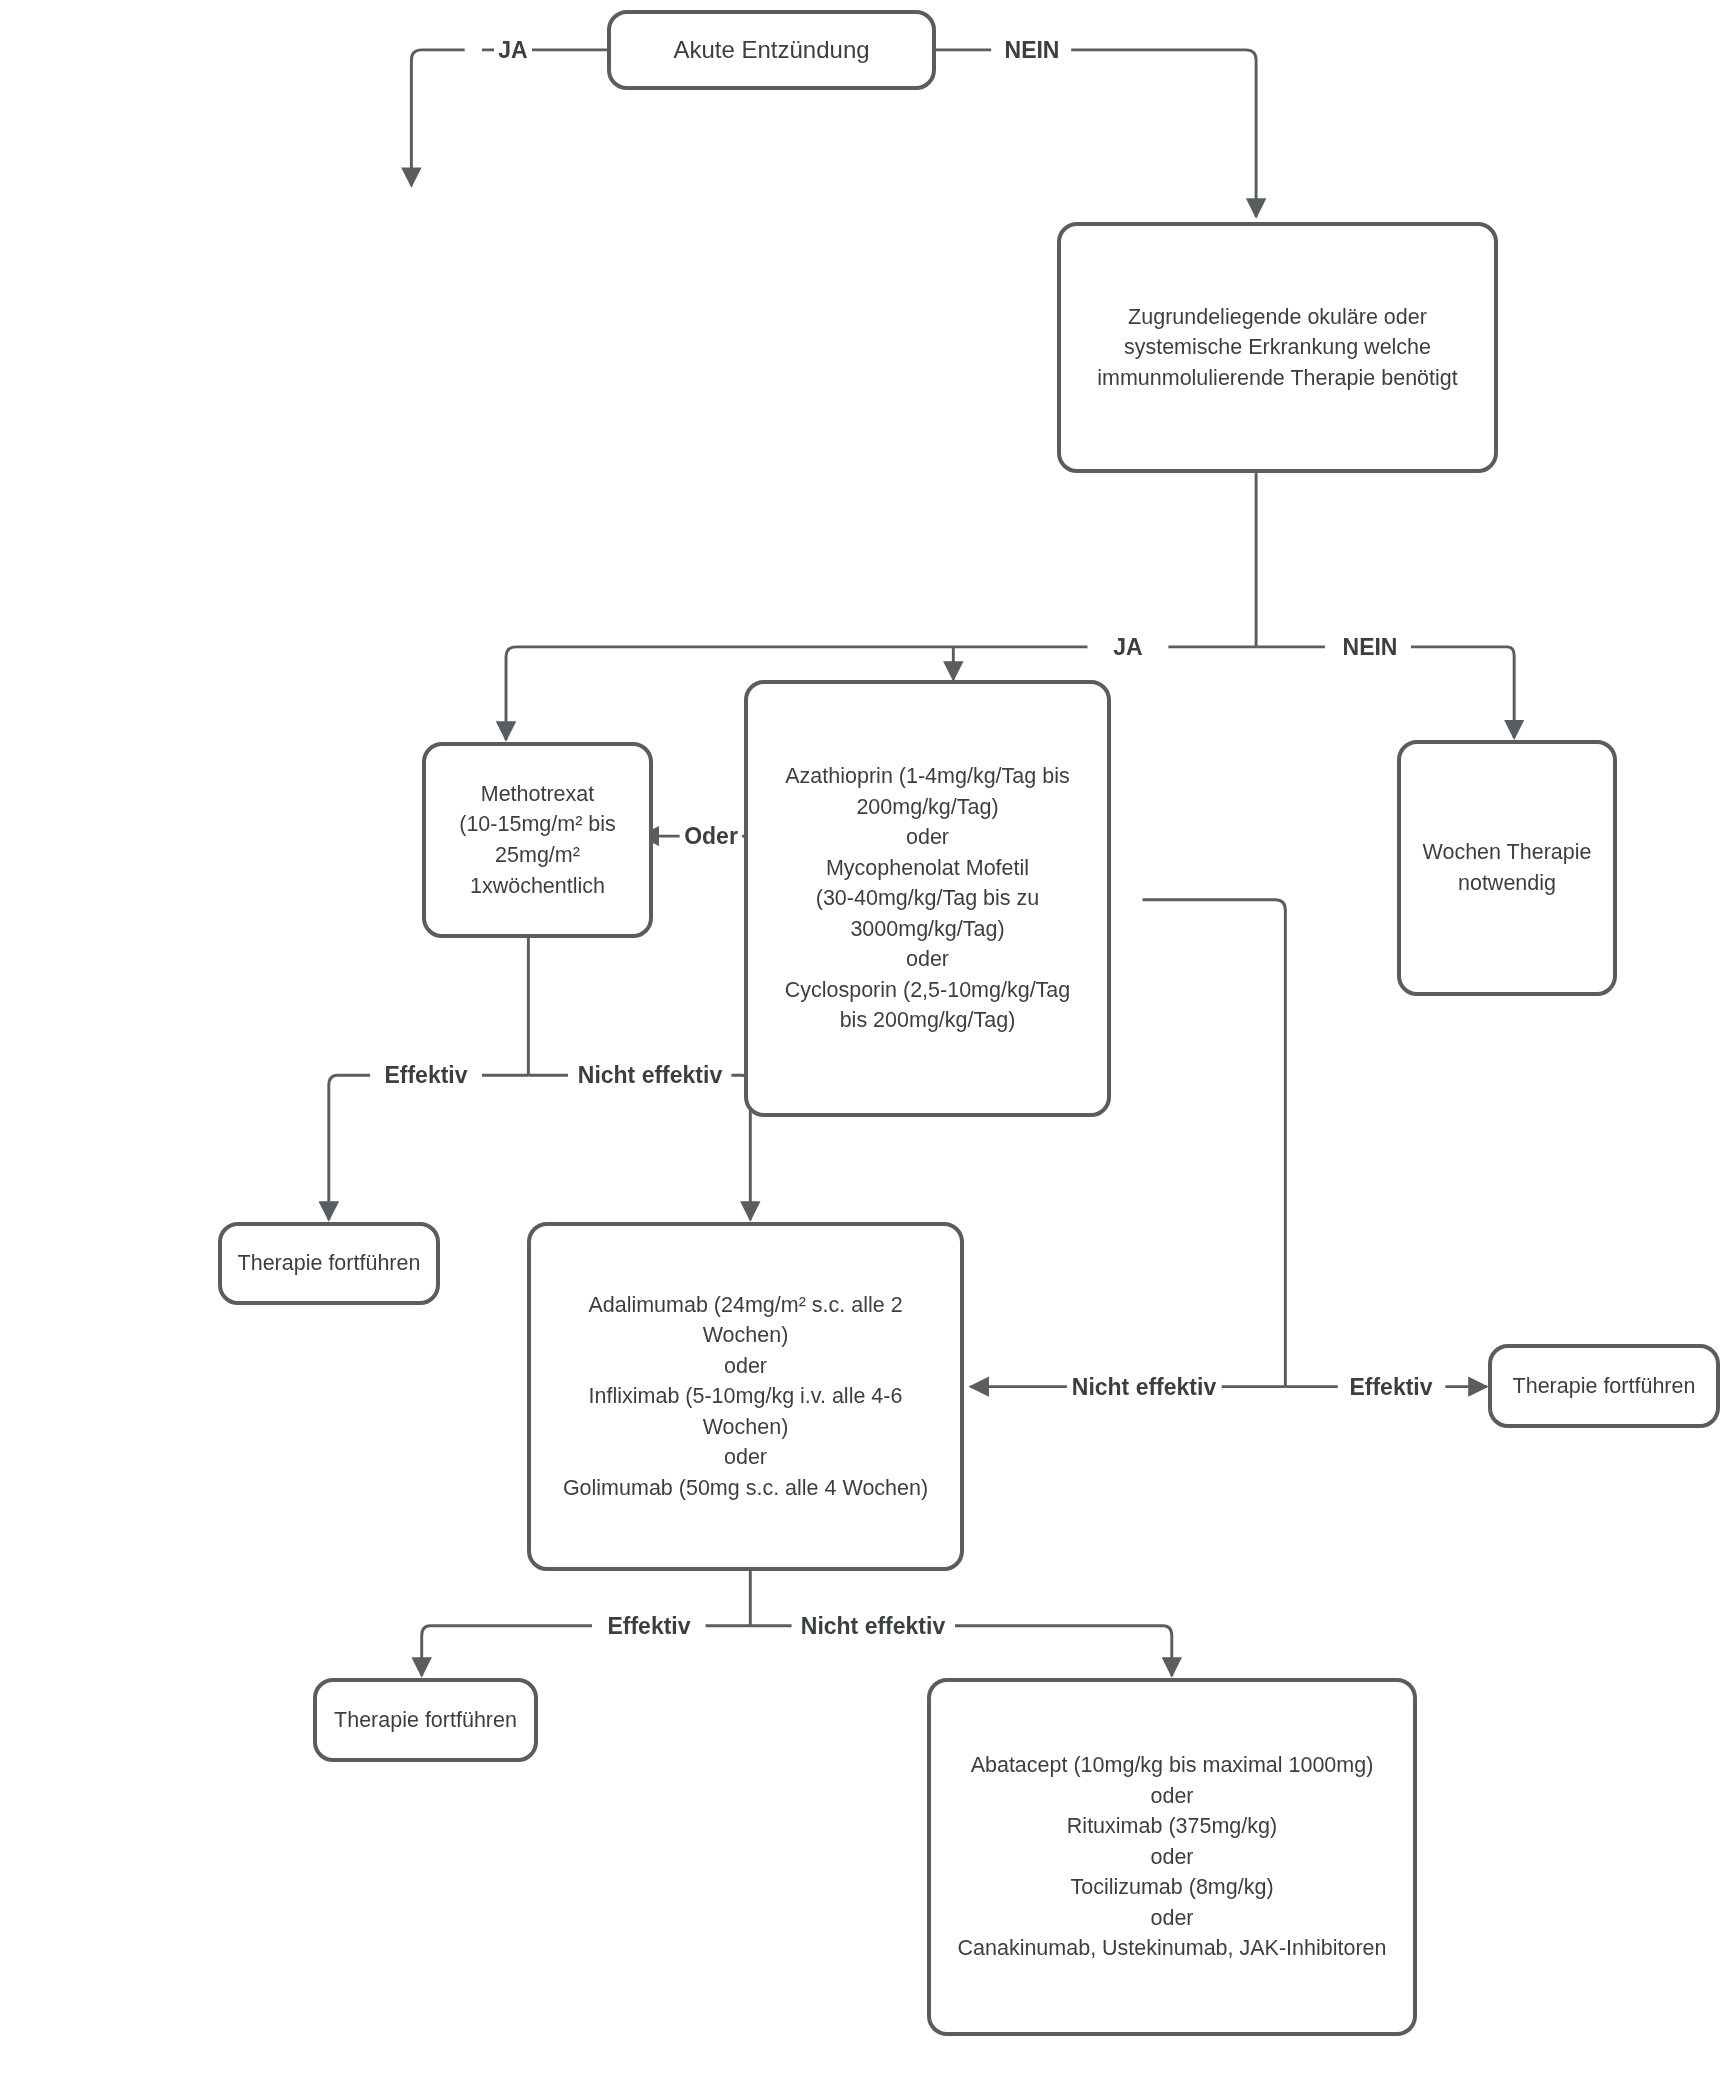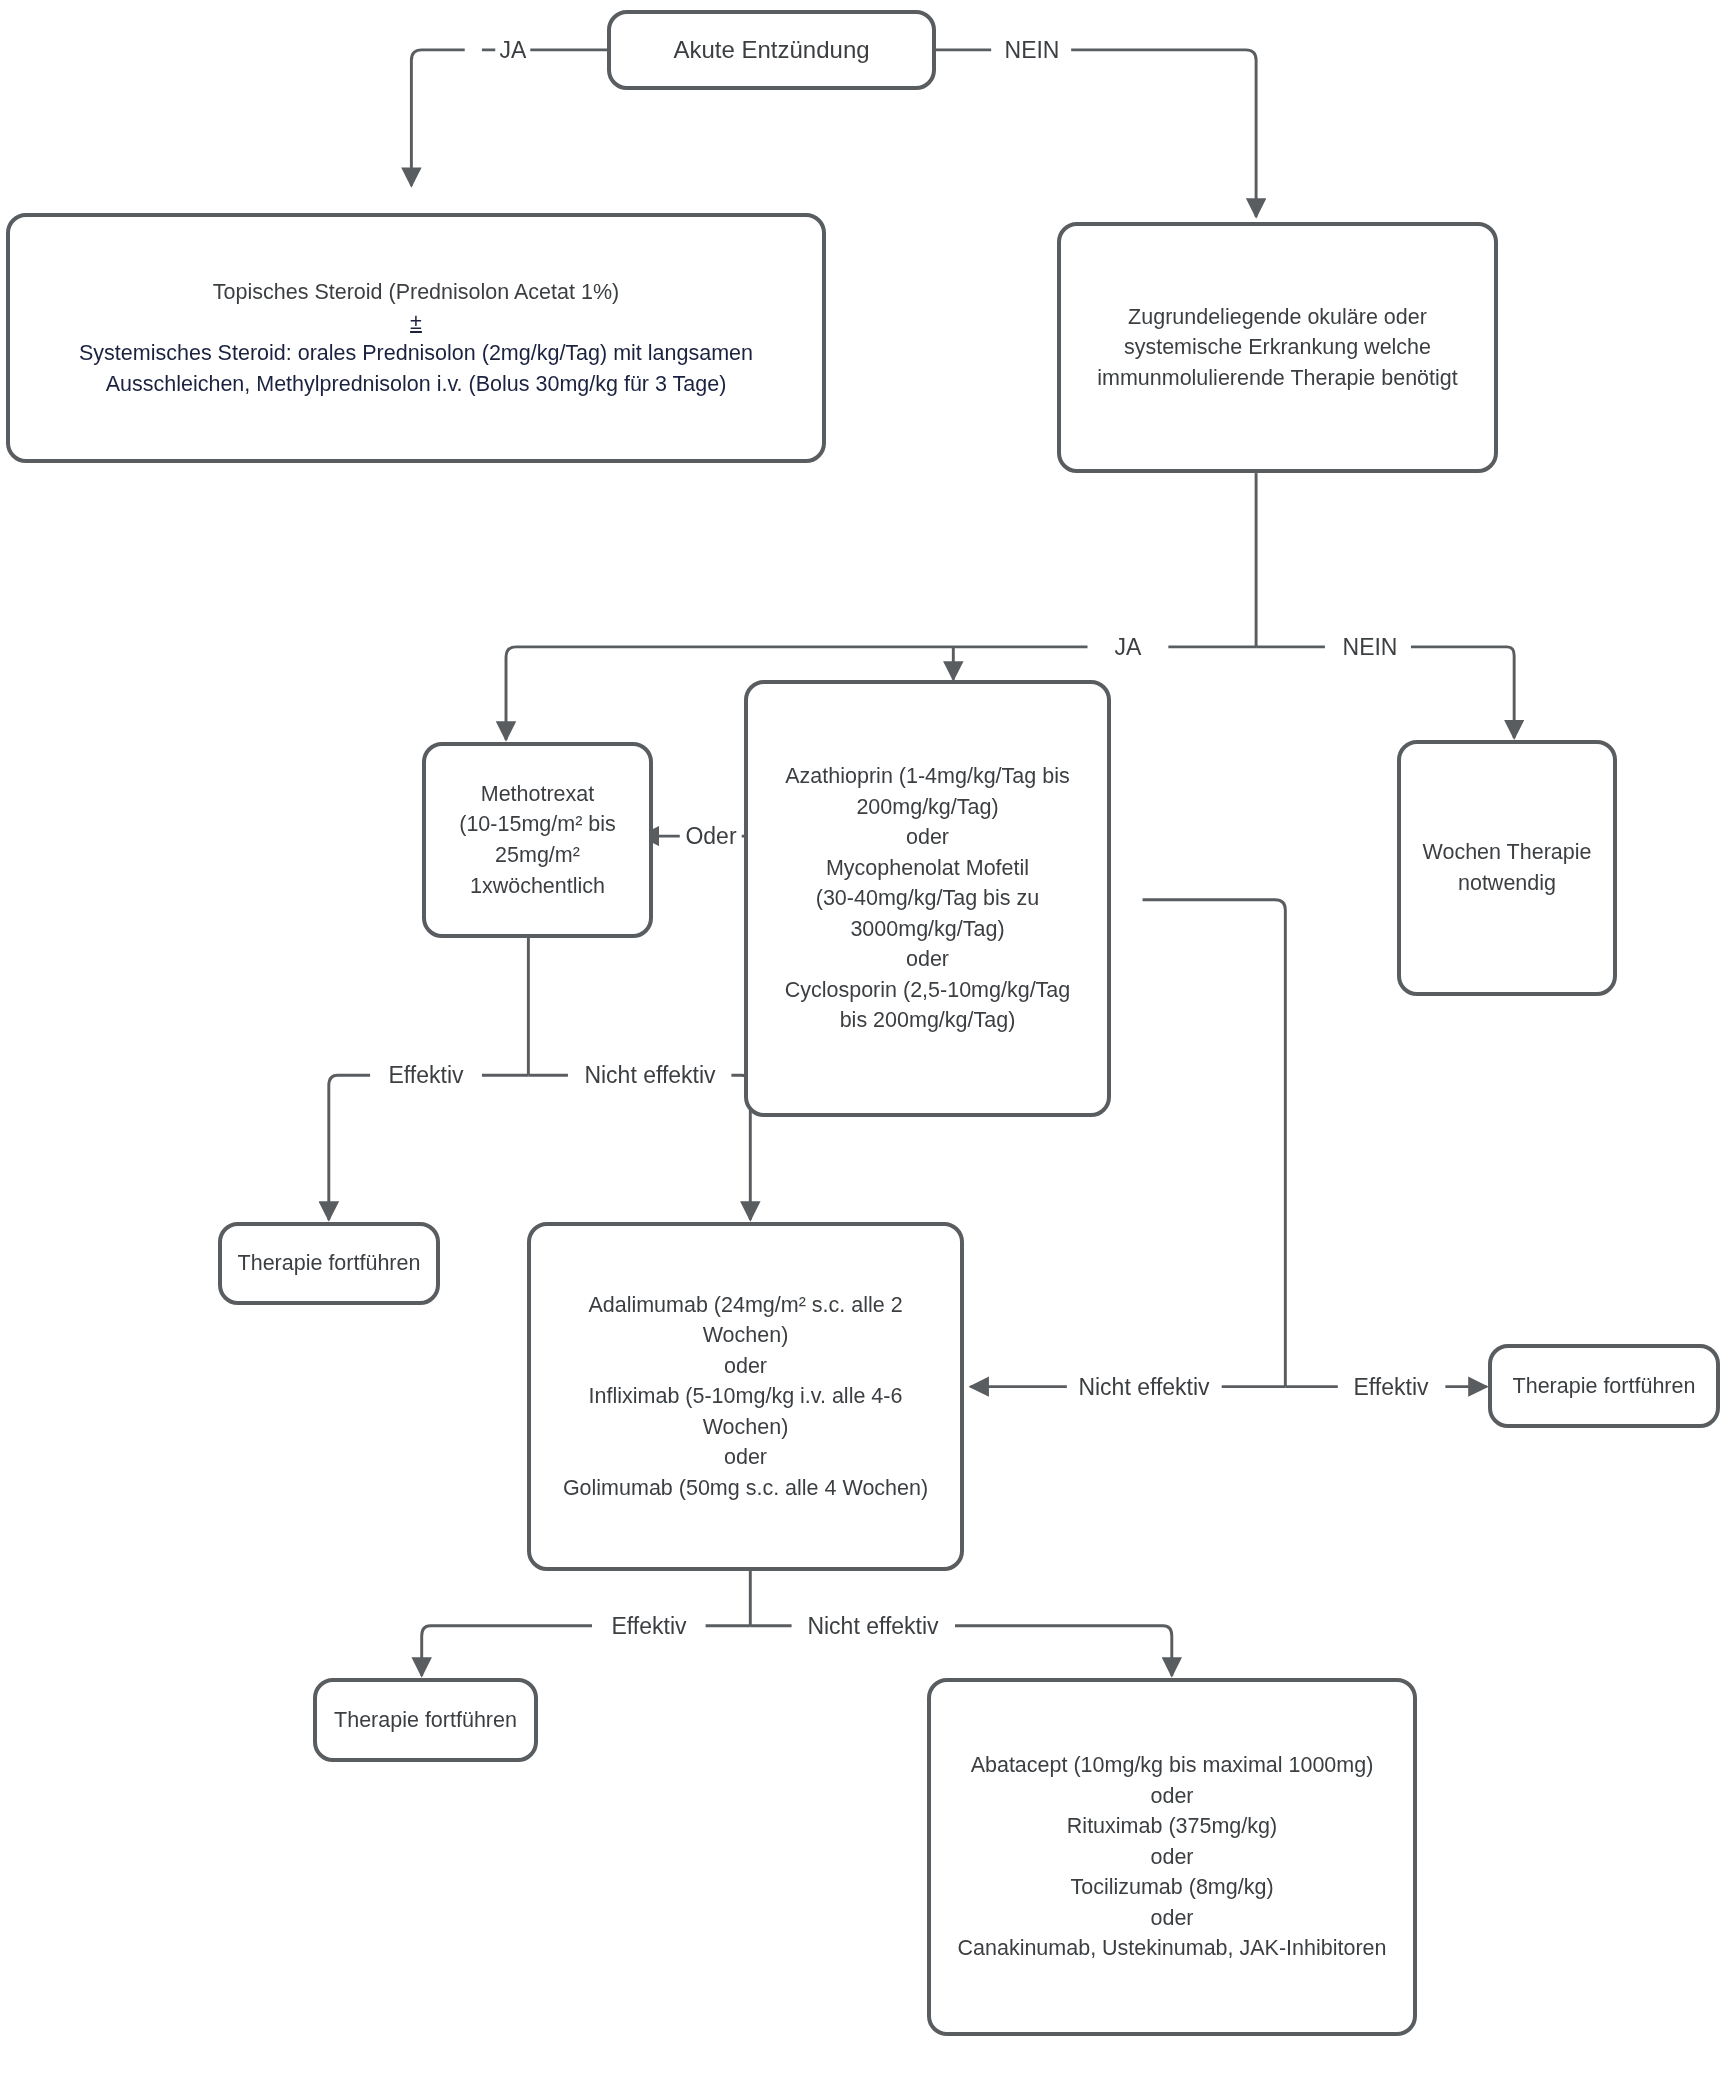--- a/index.html
+++ b/index.html
@@ -45,21 +45,21 @@
   .fs-28 { font-size: 24px; }
   .fs-25 { font-size: 21.5px; }
   .navy { color: #1b2240; }
   .plusminus {
     color: #1b2240;
     text-decoration: underline;
     display: inline-block;
   }
   .edge-label {
     position: absolute;
-    font-weight: normal;
+    font-weight: bold;
     color: #3b3f42;
     font-size: 23px;
     background: #ffffff;
     padding: 0 4.3px;
     white-space: nowrap;
     line-height: 1;
     transform: translate(-50%, -50%);
   }
   .line { stroke: #5a5d60; stroke-width: 3.4; fill: none; }
 </style>
@@ -111,28 +111,20 @@
     <path class="line" d="M 872 1890 L 820 1890"></path>
     <path class="line" d="M 688 1890 L 500 1890 Q 490 1890 490 1902 L 490 1948" marker-end="url(#arrow)"></path>
     <path class="line" d="M 872 1890 L 920 1890"></path>
     <path class="line" d="M 1110 1890 L 1352 1890 Q 1362 1890 1362 1902 L 1362 1948" marker-end="url(#arrow)"></path>
   </svg>
 
   <div class="node fs-28" style="left:607px; top:10.3px; width:329px; height:80px;">
     <div class="inner">Akute Entzündung</div>
   </div>
 
-  <div class="node fs-25" style="left:6px; top:213px; width:820px; height:250px;">
-    <div class="inner">
-      <div>Topisches Steroid (Prednisolon Acetat 1%)</div>
-      <div class="plusminus">±</div>
-      <div class="navy">Systemisches Steroid: orales Prednisolon (2mg/kg/Tag) mit langsamen</div>
-      <div class="navy">Ausschleichen, Methylprednisolon i.v. (Bolus 30mg/kg für 3 Tage)</div>
-    </div>
-  </div>
 
   <div class="node fs-25" style="left:1037px; top:222px; width:441px; height:251px;margin-left:20px;">
     <div class="inner">
       <div>Zugrundeliegende okuläre oder</div>
       <div>systemische Erkrankung welche</div>
       <div>immunmolulierende Therapie benötigt</div>
     </div>
   </div>
 
   <div class="node fs-25" style="left:410px; top:742px; width:231px; height:196px;margin-left:12px;">

